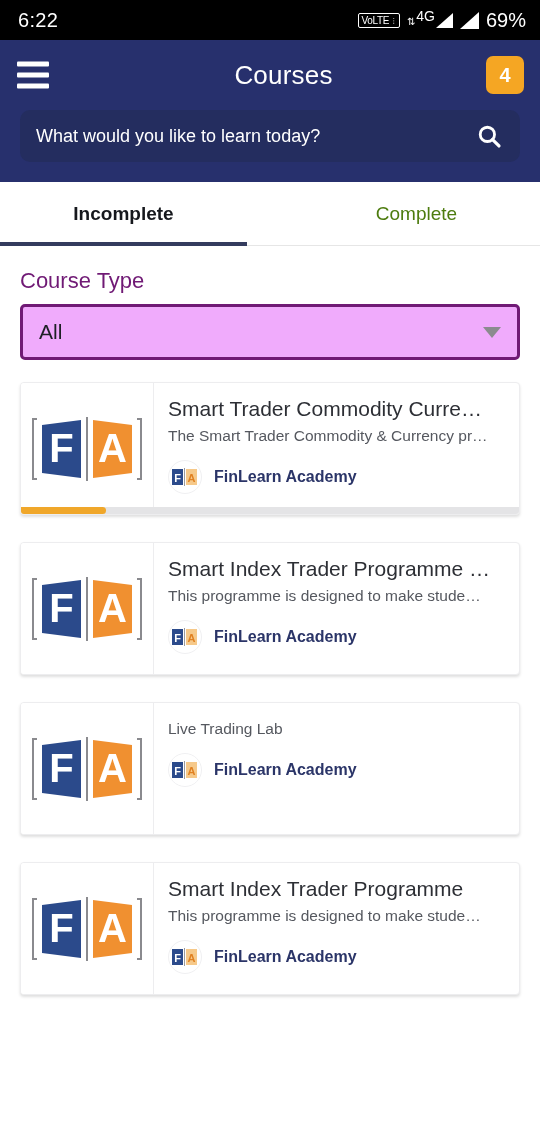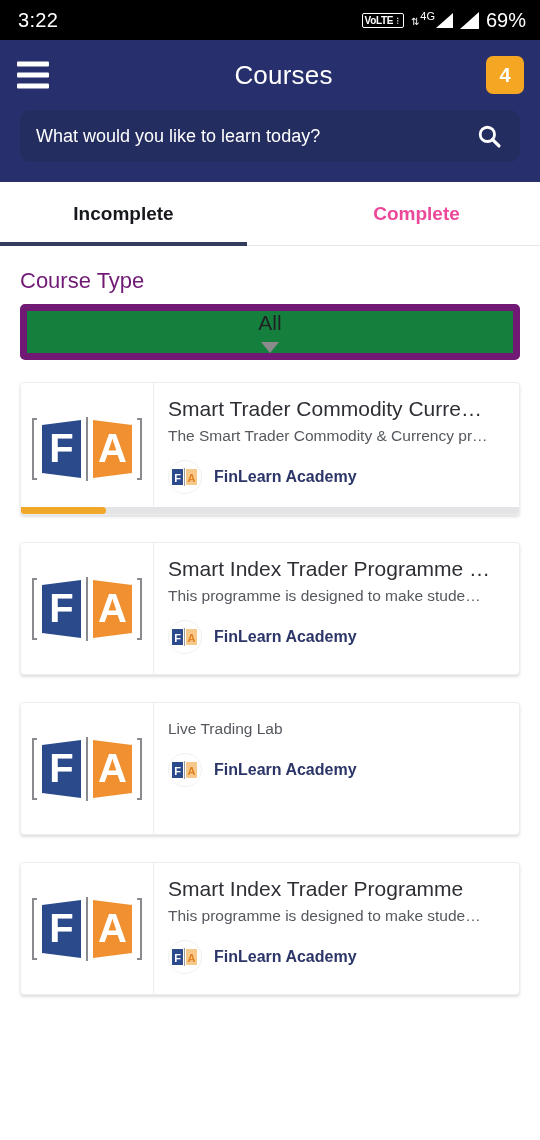--- a/index.html
+++ b/index.html
@@ -14,27 +14,27 @@
   
   .statusbar {
     height: 40px; background: #000; color: #fff;
     display: flex; align-items: center; justify-content: space-between;
     padding: 0 14px 0 18px;
   }
   .status-time { font-size: 20px; letter-spacing: .3px; }
   .status-right { display: flex; align-items: center; gap: 7px; }
   .volte {
     border: 1.5px solid #fff; border-radius: 2px;
-    font-size: 10px; font-weight: bold; letter-spacing: -0.3px;
+    font-size: 10px; font-weight: normal; letter-spacing: -0.3px;
     padding: 1px 2px; line-height: 11px; color:#fff;
     display:flex; align-items:center;
   }
   .volte .dots { display:inline-block; font-size:7px; line-height:5px; margin-left:1px; }
   .netgroup { display:flex; align-items:flex-end; gap:1px; }
-  .gtag { font-size: 11px; line-height: 10px; position: relative; top: -7px; text-align: right; }
+  .gtag { font-size: 14px; line-height: 10px; position: relative; top: -7px; text-align: right; }
   .arrows { font-size: 10px; line-height: 10px; position: relative; top: -1px; }
   .sig { width: 0; height: 0; border-style: solid; border-width: 0 0 17px 19px;
          border-color: transparent transparent #fff transparent; }
   .sig.small { border-width: 0 0 15px 17px; }
   .status-batt { font-size: 20px; }
 
   
   .appbar {
     height: 70px; background: #27306D; position: relative;
     display: flex; align-items: center;
@@ -68,32 +68,32 @@
   .searchbar input::placeholder { color: #fff; opacity: 1; }
   .search-icon { width: 26px; height: 26px; flex: 0 0 26px; }
 
   
   .tabs { display: flex; height: 64px; background: #fff; border-bottom: 1px solid #E6E6E6; gap: 46px; }
   .tab {
     flex: 1; display: flex; align-items: center; justify-content: center;
     font-size: 19px; cursor: pointer; position: relative;
   }
   .tab.active { color: #16181D; font-weight: bold; }
-  .tab.inactive { color: #ec4899; font-weight: bold; }
+  .tab.inactive { color: #4d7c0f; font-weight: normal; }
   .tab.active::after {
     content: ""; position: absolute; left: 0; right: 0; bottom: -1px;
     height: 4px; background: #343C5E;
   }
 
   
   .filter { padding: 22px 20px 0 20px; }
   .filter-label { color: #701a75; font-size: 22px; margin-bottom: 10px; }
   .select {
-    height: 56px; border: 7px solid #701a75; border-radius: 5px; background: #15803d;
-    display: flex; align-items: center; padding: 0 16px; cursor: pointer; flex-direction: column;
+    height: 56px; border: 3px solid #701a75; border-radius: 5px; background: #f0abfc;
+    display: flex; align-items: center; padding: 0 16px; cursor: pointer;
   }
   .select-value { flex: 1; font-size: 21px; color: #1E2025; }
   .caret {
     width: 0; height: 0; border-style: solid;
     border-width: 11px 9px 0 9px;
     border-color: #8B8B8E transparent transparent transparent;
   }
 
   
   .cards { padding: 22px 20px 0 20px; }
@@ -130,21 +130,21 @@
     background: #E4E4E6;
   }
   .progress-fill { height: 100%; background: #F0A72A; border-radius: 0 4px 4px 0; }
 </style>
 </head>
 <body>
 
 <div class="phone">
 
   <div class="statusbar">
-    <div class="status-time">3:22</div>
+    <div class="status-time">6:22</div>
     <div class="status-right">
       <div class="volte">
         <span>VoLTE</span>
           <span class="dots">⋮</span>
       </div>
       <div class="netgroup">
         <span class="arrows">⇅</span>
         <span class="gtag">4G</span>
         <span class="sig small"></span>
       </div>

